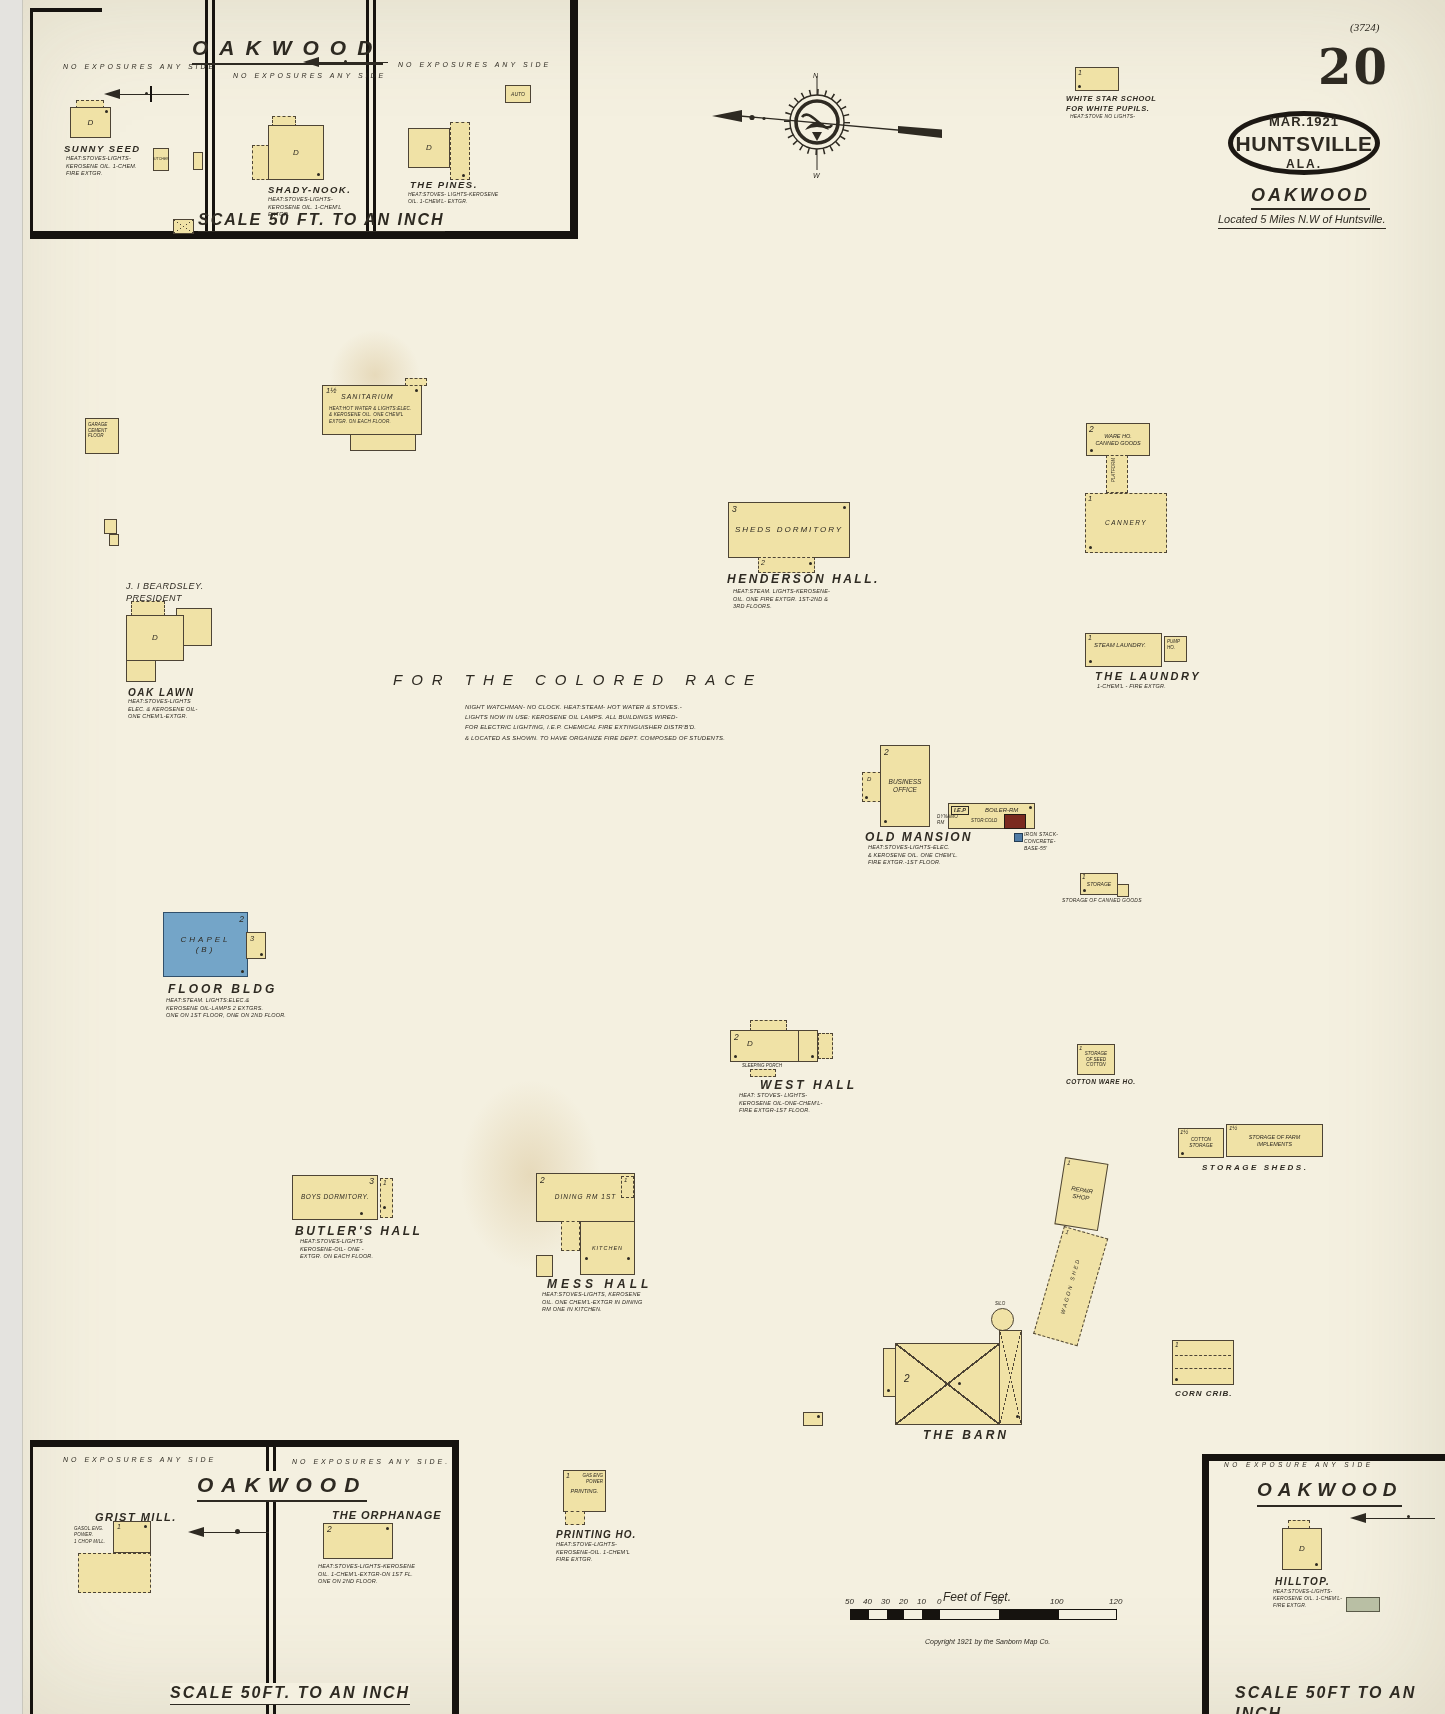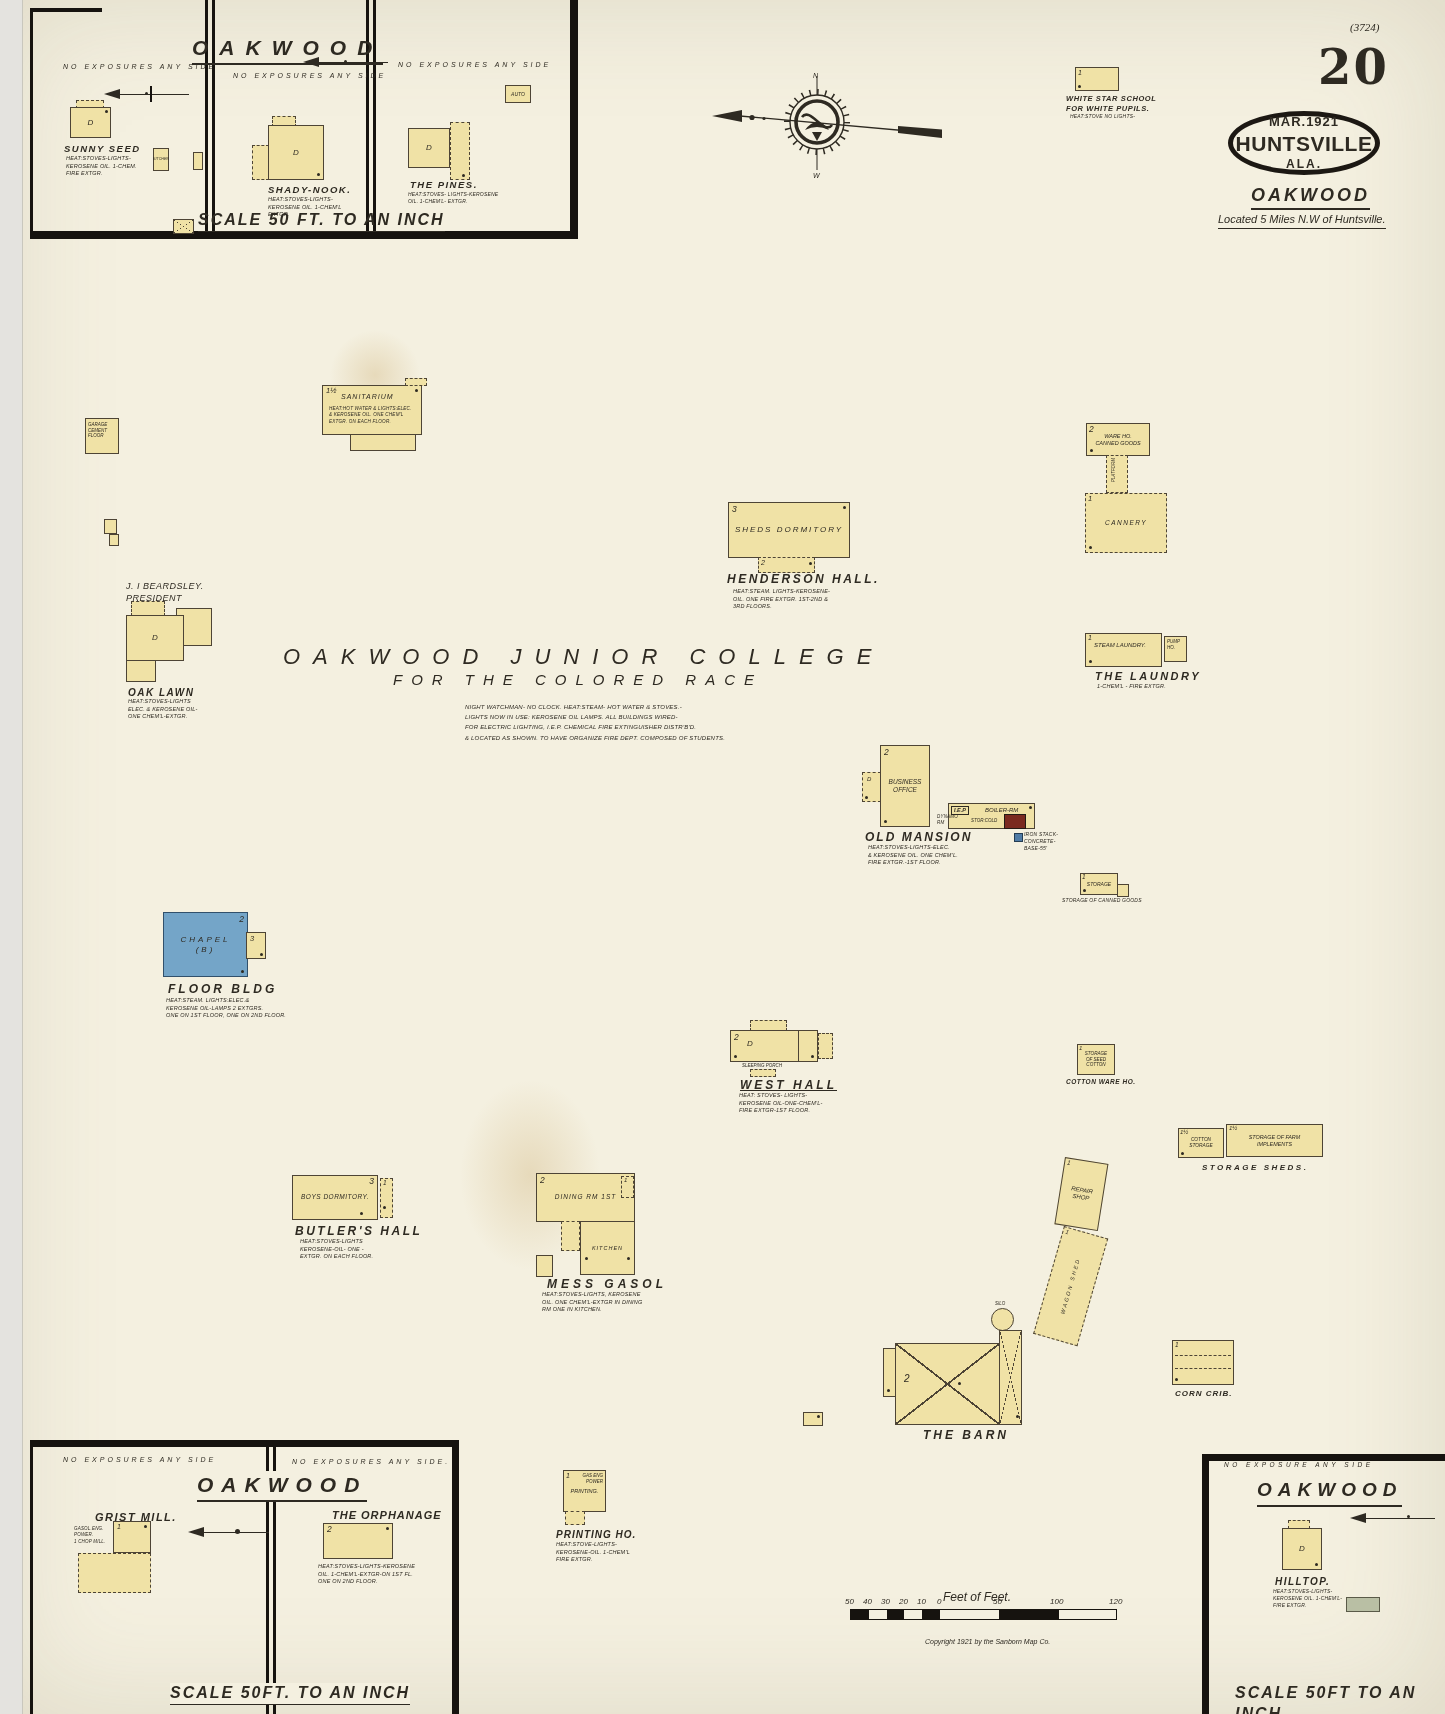--- a/index.html
+++ b/index.html
@@ -163,21 +163,20 @@
   <div class="b" style="left:176px;top:608px;width:36px;height:38px;"></div>
   <div class="b c" style="left:126px;top:615px;width:58px;height:46px;">
     <span class="bt f8">D</span>
   </div>
   <div class="b" style="left:126px;top:660px;width:30px;height:22px;"></div>
   <div class="t f10 lbl" style="left:128px;top:686px;">OAK LAWN</div>
   <div class="t f55 note" style="left:128px;top:698px;">HEAT:STOVES-LIGHTS
 ELEC. &amp; KEROSENE OIL-
 ONE CHEM'L-EXTGR.</div>
 
-  <div class="t" style="left:283px;top:643px;font-size:22px;letter-spacing:13px;white-space:nowrap;">OAKWOOD JUNIOR COLLEGE</div>
   <div class="t" style="left:393px;top:670px;font-size:15px;letter-spacing:9px;white-space:nowrap;">FOR THE COLORED RACE</div>
   <div class="t note" style="left:465px;top:702px;font-size:6px;line-height:1.7;">NIGHT WATCHMAN- NO CLOCK. HEAT:STEAM- HOT WATER &amp; STOVES.-
 LIGHTS NOW IN USE: KEROSENE OIL LAMPS. ALL BUILDINGS WIRED-
 FOR ELECTRIC LIGHTING, I.E.P. CHEMICAL FIRE EXTINGUISHER DISTR'B'D.
 &amp; LOCATED AS SHOWN. TO HAVE ORGANIZE FIRE DEPT. COMPOSED OF STUDENTS.</div>
 
   <div class="b" style="left:728px;top:502px;width:122px;height:56px;">
     <span class="st" style="left:3px;top:2px;">3</span>
     <span class="bt f8 c" style="position:absolute;inset:0;letter-spacing:2px;">SHEDS DORMITORY</span>
     <span class="dot" style="right:3px;top:3px;"></span>
@@ -274,21 +273,21 @@
   <div class="b" style="left:730px;top:1030px;width:88px;height:32px;">
     <span class="st" style="left:3px;top:2px;">2</span>
     <span class="bt f8" style="position:absolute;left:16px;top:8px;">D</span>
     <span style="position:absolute;right:18px;top:0;bottom:0;border-left:1.2px solid #4d4435;"></span>
     <span class="dot" style="left:3px;bottom:3px;"></span>
       <span class="dot" style="right:3px;bottom:3px;"></span>
   </div>
   <div class="b bd" style="left:818px;top:1033px;width:15px;height:26px;"></div>
   <div class="t f45" style="left:742px;top:1063px;">SLEEPING PORCH</div>
   <div class="b bd" style="left:750px;top:1069px;width:26px;height:8px;"></div>
-  <div class="t f12 lbl" style="left:740px;top:1078px;letter-spacing:3px;text-decoration:underline;">WEST HALL</div>
+  <div class="t f12 lbl" style="left:760px;top:1078px;letter-spacing:3px;">WEST HALL</div>
   <div class="t f55 note" style="left:739px;top:1092px;">HEAT: STOVES- LIGHTS-
 KEROSENE OIL-ONE-CHEM'L-
 FIRE EXTGR-1ST FLOOR.</div>
 
   <div class="b" style="left:292px;top:1175px;width:86px;height:45px;">
     <span class="st" style="right:3px;top:1px;">3</span>
     <span class="bt f65 c" style="position:absolute;inset:0;letter-spacing:.5px;">BOYS DORMITORY.</span>
     <span class="dot" style="right:14px;bottom:4px;"></span>
   </div>
   <div class="b bd" style="left:380px;top:1178px;width:13px;height:40px;">
@@ -307,21 +306,21 @@
   <div class="b bd" style="left:621px;top:1176px;width:13px;height:22px;">
     <span class="st" style="left:2px;top:0;font-size:6px;">1</span>
   </div>
   <div class="b" style="left:580px;top:1221px;width:55px;height:54px;">
     <span class="bt f55 c" style="position:absolute;inset:0;letter-spacing:1px;">KITCHEN</span>
     <span class="dot" style="left:4px;bottom:14px;"></span>
       <span class="dot" style="right:4px;bottom:14px;"></span>
   </div>
   <div class="b bd" style="left:561px;top:1221px;width:19px;height:30px;"></div>
   <div class="b" style="left:536px;top:1255px;width:17px;height:22px;"></div>
-  <div class="t f12 lbl" style="left:547px;top:1277px;letter-spacing:4px;">MESS GASOL</div>
+  <div class="t f12 lbl" style="left:547px;top:1277px;letter-spacing:4px;">MESS HALL</div>
   <div class="t f55 note" style="left:542px;top:1291px;">HEAT:STOVES-LIGHTS, KEROSENE
 OIL. ONE CHEM'L-EXTGR IN DINING
 RM ONE IN KITCHEN.</div>
 
   <div class="b" style="left:1077px;top:1044px;width:38px;height:31px;">
     <span class="st" style="left:1px;top:0;font-size:6px;">1</span>
     <span class="bt c" style="position:absolute;inset:0;font-size:4.6px;">STORAGE
 OF SEED
 COTTON</span>
   </div>

